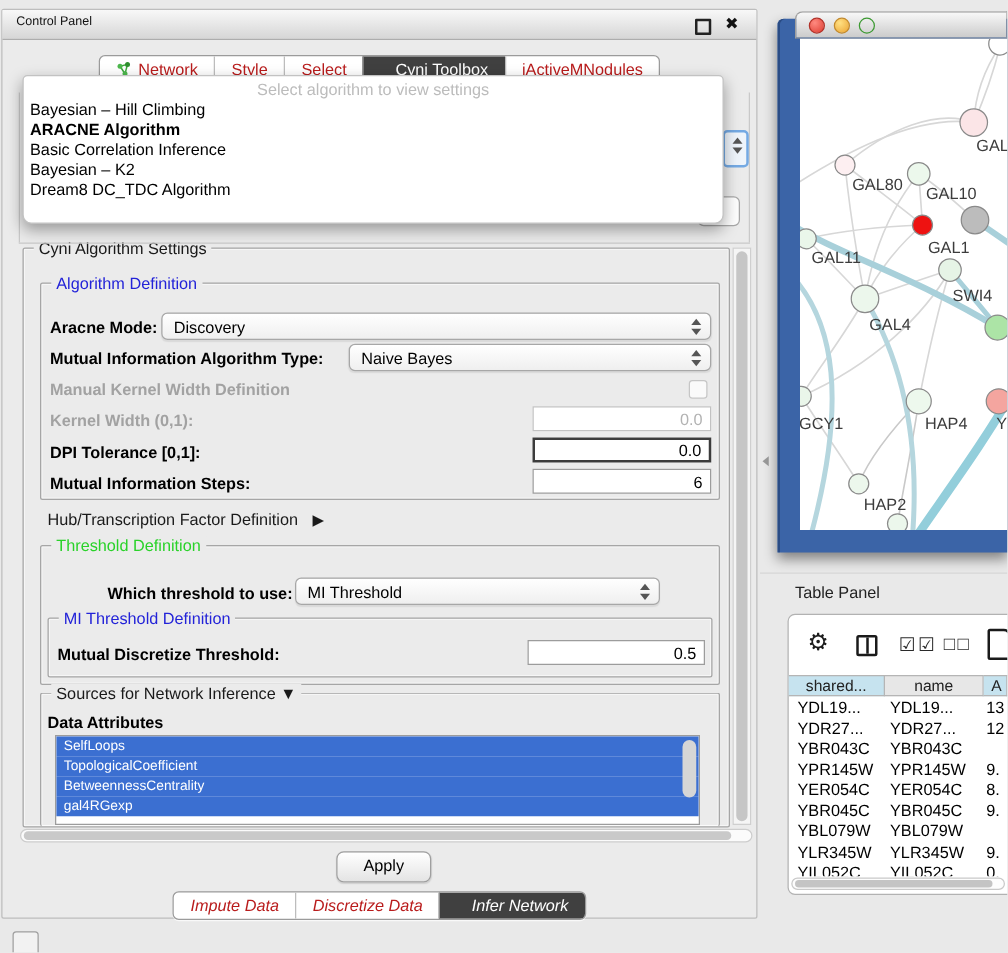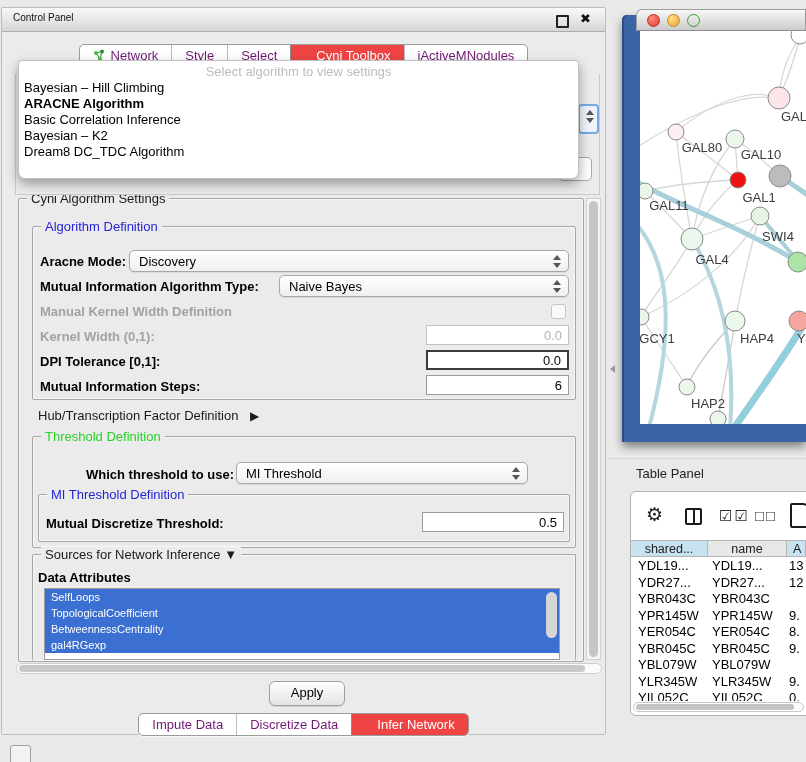--- a/index.html
+++ b/index.html
@@ -11,23 +11,23 @@
   .cpanel{left:1px;top:7px;width:603px;height:726px;background:#ebebeb;border:1px solid #bdbdbd;border-radius:2px;}
   .cp-titlebar{left:0;top:0;right:0;height:23px;background:linear-gradient(#f8f8f8,#d6d6d6);border-bottom:1px solid #adadad;}
   .cp-title{left:11px;top:4px;font-size:10px;color:#111;}
   .win-restore{right:36px;top:7px;width:9px;height:9px;border:2px solid #222;border-radius:1px;}
   .win-close{right:14px;top:3px;font-size:13px;font-weight:bold;color:#111;}
 
   
   .segwrap{left:0;right:0;display:flex;justify-content:center;}
   .seg{display:inline-flex;border:1px solid #9b9b9b;border-radius:5px;overflow:hidden;background:#fff;height:21px;
        box-shadow:0 1px 0 rgba(255,255,255,.7);}
-  .seg .tab{padding:0 13px;line-height:21px;font-size:13px;color:#701a75;border-left:1px solid #bdbdbd;display:flex;align-items:center;gap:5px;white-space:nowrap;cursor:default;}
+  .seg .tab{padding:0 13px;line-height:21px;font-size:13px;color:#b91c1c;border-left:1px solid #bdbdbd;display:flex;align-items:center;gap:5px;white-space:nowrap;cursor:default;}
   .seg .tab:first-child{border-left:none;}
-  .seg .tab.sel{background:#ef4444;color:#fff;border-left-color:#8d8d8d;padding-left:25px;}
+  .seg .tab.sel{background:#404040;color:#fff;border-left-color:#8d8d8d;padding-left:25px;}
 
   
   .popup{left:16px;top:52px;width:561px;height:119px;background:#fff;border:1px solid #c2c2c2;border-radius:4px 4px 7px 7px;
          box-shadow:0 5px 12px rgba(0,0,0,.35);z-index:30;padding-top:3px;box-sizing:border-box;}
   .popup .ph{height:16px;line-height:16px;text-align:center;color:#bcbcbc;font-size:13px;}
   .popup .it{height:16px;line-height:16px;padding-left:5px;font-size:13px;color:#000;white-space:nowrap;}
   .popup .it.sel{font-weight:bold;}
 
   
   .etch-v{width:1px;background:#c9c9c9;z-index:1;}
@@ -242,21 +242,21 @@
         </div>
       <div class="attr-scroll"></div>
     </div>
 
     <div class="abs hscroll">
         <div class="thumb"></div>
       </div>
 
     <div class="abs btn" style="left:267px;top:673px;width:74px;">Apply</div>
 
-    <div class="abs segwrap" style="top:705px;">
+    <div class="abs segwrap" style="top:705px;font-style:italic;">
       <div class="seg" id="bottom-tabs">
           <div class="tab">
             <span>Impute Data</span>
           </div>
           <div class="tab">
             <span>Discretize Data</span>
           </div>
           <div class="tab sel">
             <span>Infer Network</span>
           </div>

